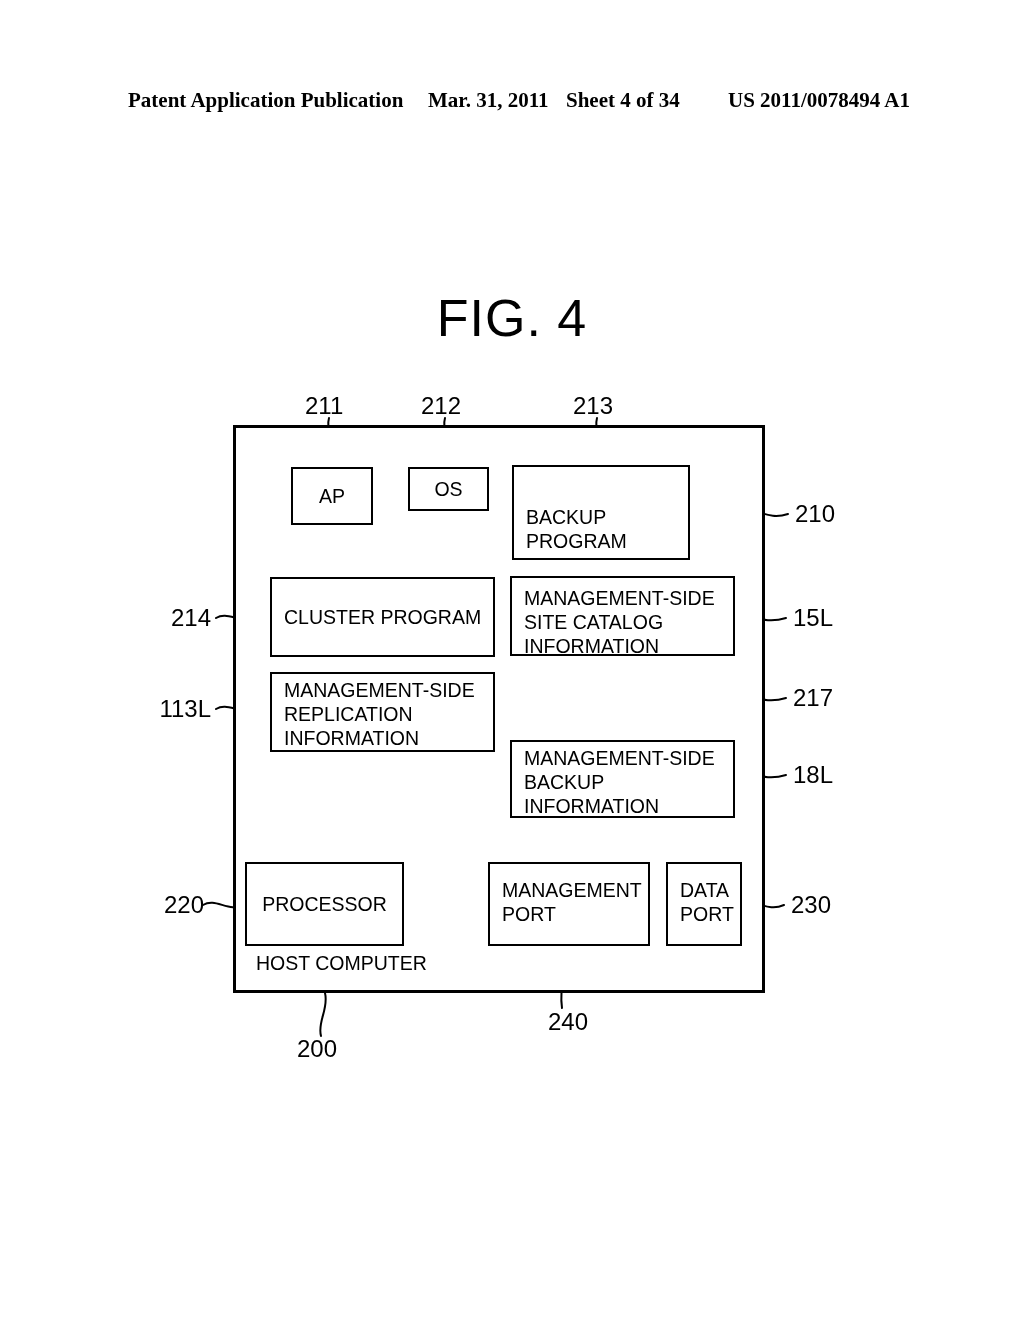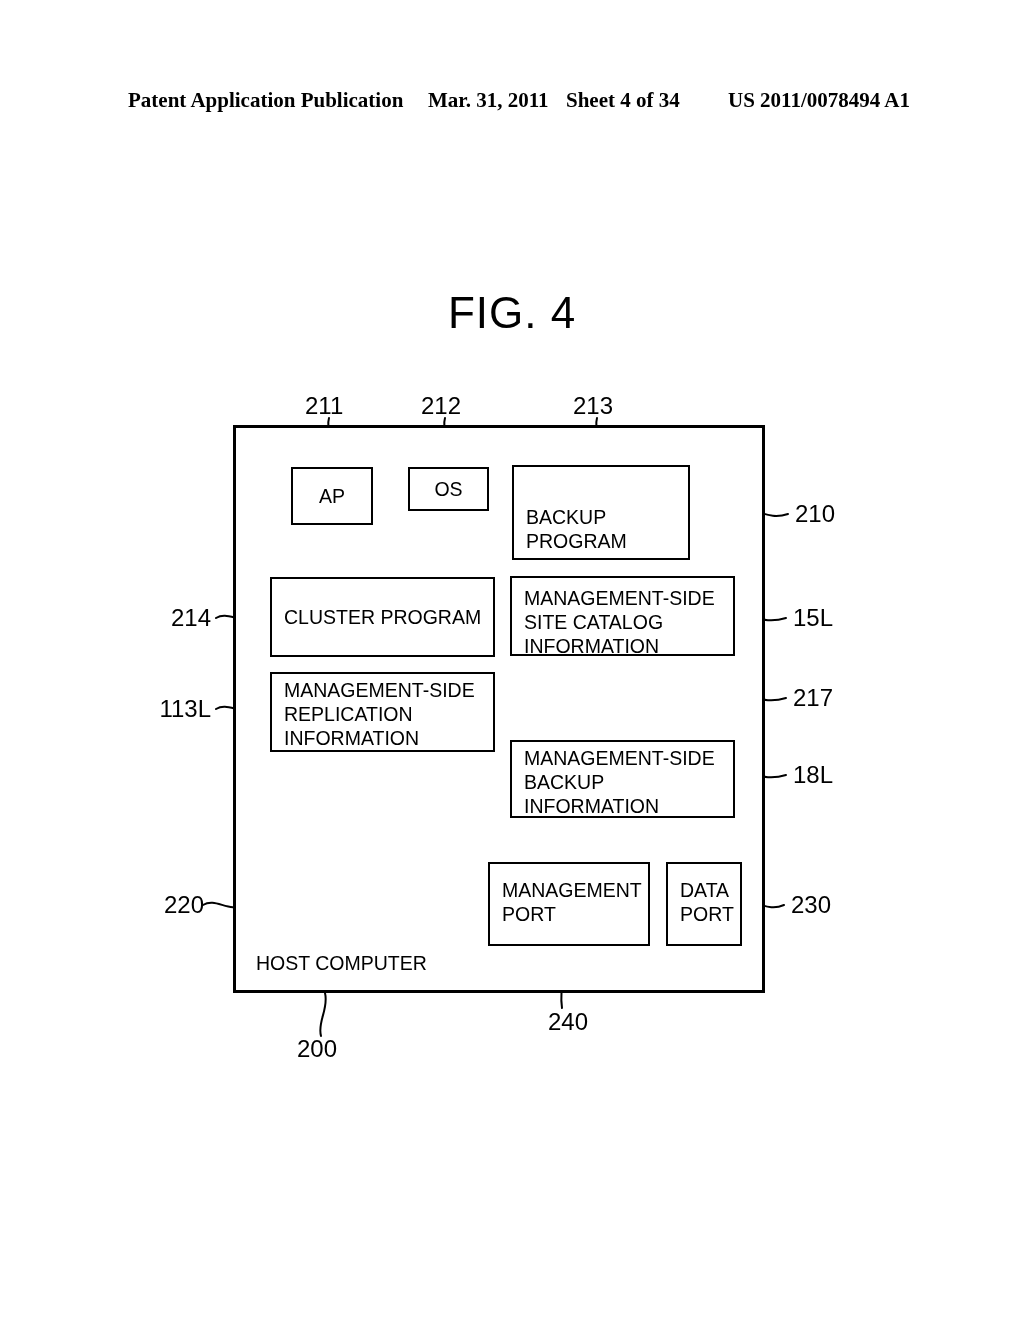--- a/index.html
+++ b/index.html
@@ -33,21 +33,21 @@
   .hdr-sheet { position: absolute; left: 566px;  top: 0; }
   .hdr-pat   { position: absolute; left: 728px;  top: 0; }
 
   
   .fig-title {
     position: absolute;
     left: 0;
     top: 288px;
     width: 1024px;
     text-align: center;
-    font-size: 44px;
+    font-size: 52px;
     letter-spacing: 1px;
   }
 
   
   #drawing {
     position: absolute;
     left: 0;
     top: 0;
     width: 1024px;
     height: 1320px;
@@ -176,20 +176,23 @@
 INFORMATION</span>
   </div>
 
 
   <div class="box" style="left:510px; top:740px; width:225px; height:78px;">
     <span class="box-label lbl-tl" style="top:4px; transform:none;">MANAGEMENT-SIDE
 BACKUP
 INFORMATION</span>
   </div>
 
+  <div class="box" style="left:245px; top:862px; width:159px; height:84px;">
+    <span class="box-label lbl-center">PROCESSOR</span>
+  </div>
 
   <div class="box" style="left:488px; top:862px; width:162px; height:84px;">
     <span class="box-label lbl-tl" style="top:14px; transform:none;">MANAGEMENT
 PORT</span>
   </div>
 
   <div class="box" style="left:666px; top:862px; width:76px; height:84px;">
     <span class="box-label lbl-tl" style="top:14px; transform:none;">DATA
 PORT</span>
   </div>

